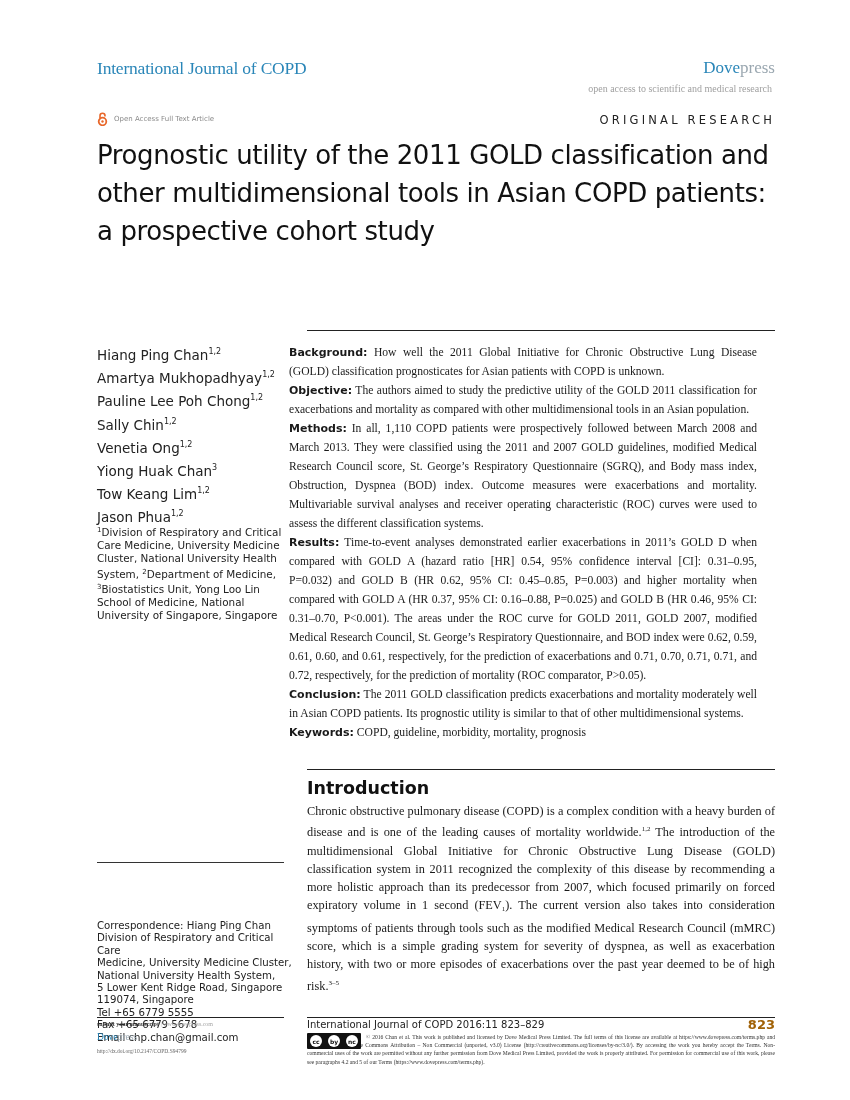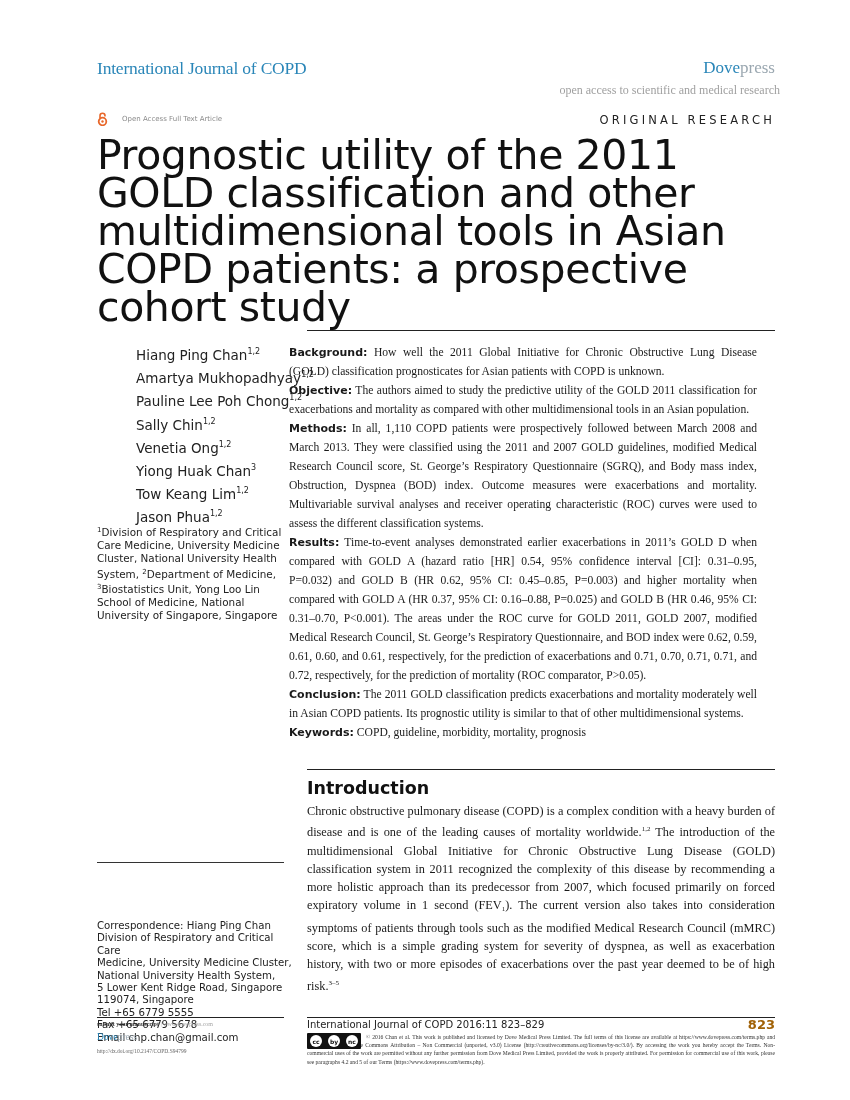--- a/index.html
+++ b/index.html
@@ -6,29 +6,29 @@
   body { width: 850px; height: 1100px; position: relative; overflow: hidden; color: #1a1a1a; }
   .abs { position: absolute; }
   .serif { font-family: "Liberation Serif", "DejaVu Serif", serif; }
   .sans { font-family: "DejaVu Sans", "Liberation Sans", sans-serif; }
 
   
   .journal-title { left: 97px; top: 58px; font-size: 17.5px; color: #2a86b8; letter-spacing: -0.2px; }
   .publisher { right: 75px; top: 58px; font-size: 17px; }
   .publisher .dove { color: #2a86b8; }
   .publisher .press { color: #9aa7b0; }
-  .tagline { right: 70px; top: 83px; font-size: 12px; color: #a0a0a0; }
-  .oa-row { left: 97px; top: 112px; font-size: 7px; color: #8a8a8a; display: flex; align-items: center; gap: 14px; }
+  .tagline { right: 78px; top: 83px; font-size: 10px; color: #a0a0a0; }
+  .oa-row { left: 97px; top: 112px; font-size: 7px; color: #8a8a8a; display: flex; align-items: center; gap: 6px; }
   .oa-icon { width: 11px; height: 14px; }
   .article-type { right: 75px; top: 113px; font-size: 11.5px; letter-spacing: 3.2px; color: #222; }
 
-  .title { left: 97px; top: 136px; width: 690px; font-size: 41px; line-height: 38px; color: #111; letter-spacing: -0.4px; }
+  .title { left: 97px; top: 136px; width: 690px; font-size: 26px; line-height: 38px; color: #111; letter-spacing: -0.4px; }
 
   
-  .authors { left: 97px; top: 342px; font-size: 13.5px; line-height: 19.2px; color: #222; margin-left: 39px; }
+  .authors { left: 97px; top: 342px; font-size: 13.5px; line-height: 19.2px; color: #222; }
   .authors sup { font-size: 8px; vertical-align: 6px; }
   .affil { left: 97px; top: 524px; width: 190px; font-size: 10.4px; line-height: 13.2px; color: #222; }
   .affil sup { font-size: 7px; vertical-align: 4px; }
 
   .corr-rule { left: 97px; top: 862px; width: 187px; height: 1px; background: #333; }
   .corr { left: 97px; top: 872px; width: 200px; font-size: 10.2px; line-height: 12.4px; color: #222; margin-top: 48px; }
 
   
   .abs-rule-top { left: 307px; top: 330px; width: 468px; height: 1px; background: #222; }
   .abstract { left: 289px; top: 343px; width: 468px; font-size: 11.6px; line-height: 19px; text-align: justify; color: #1a1a1a; }

